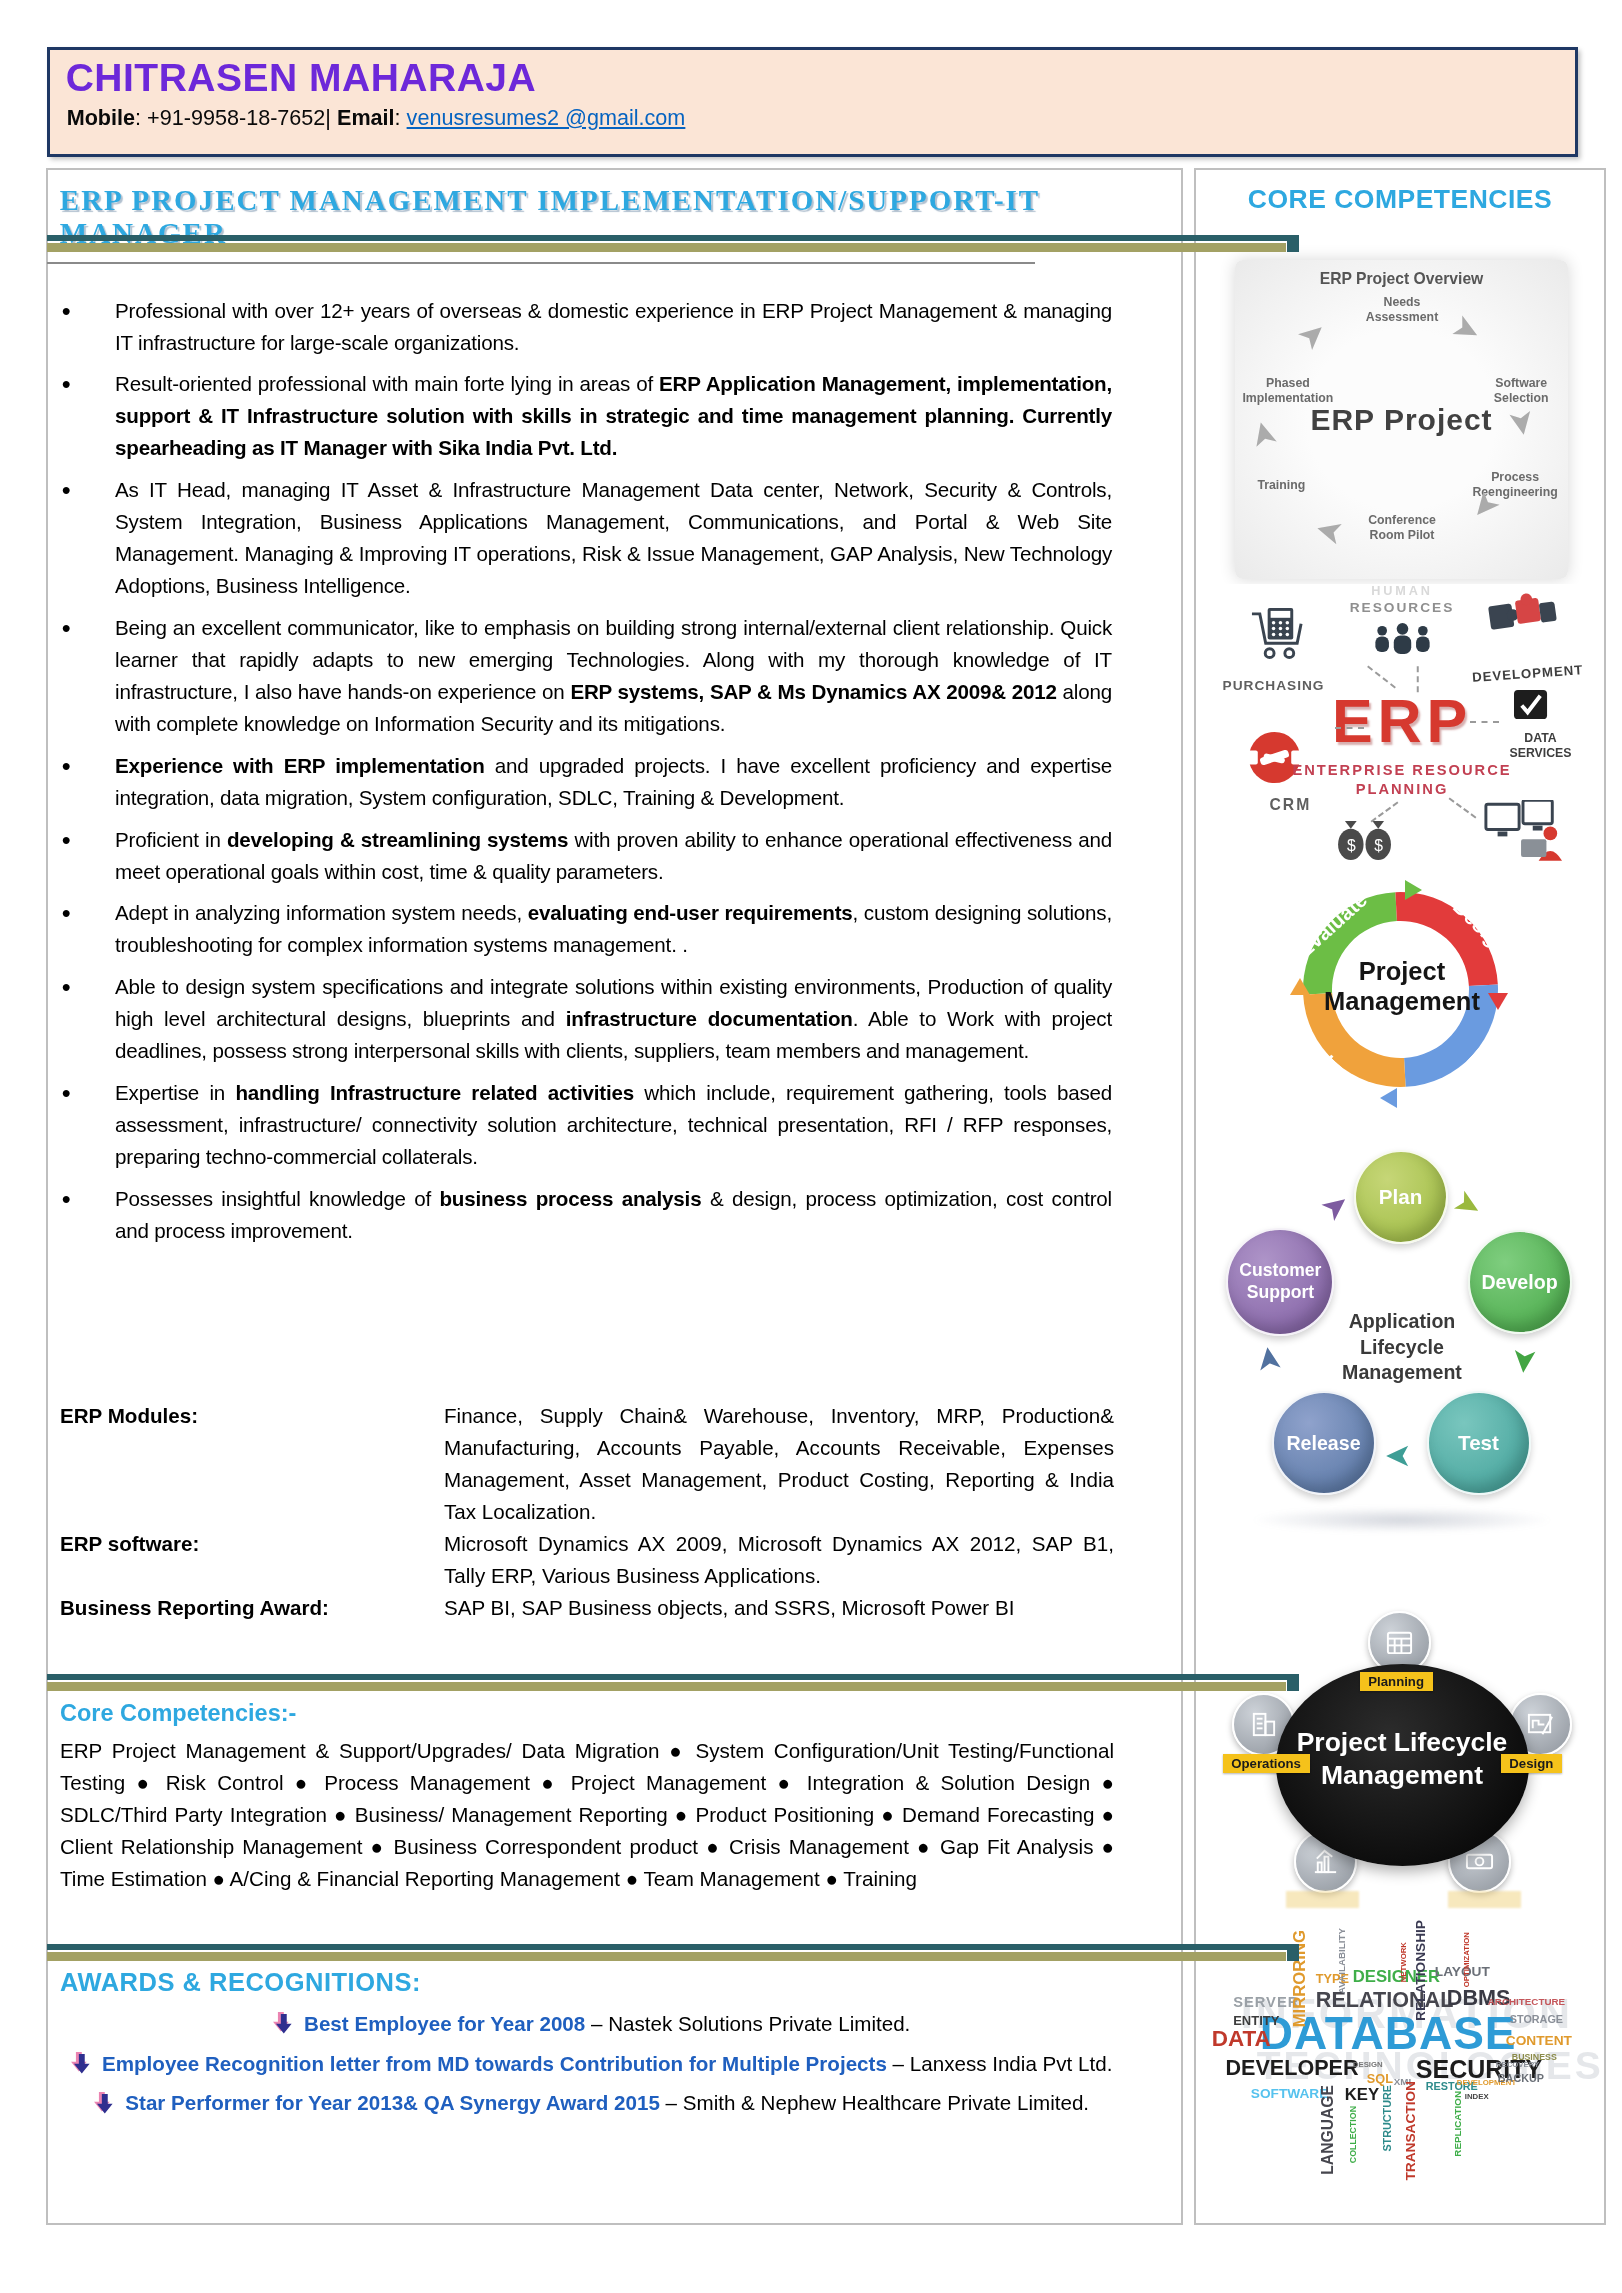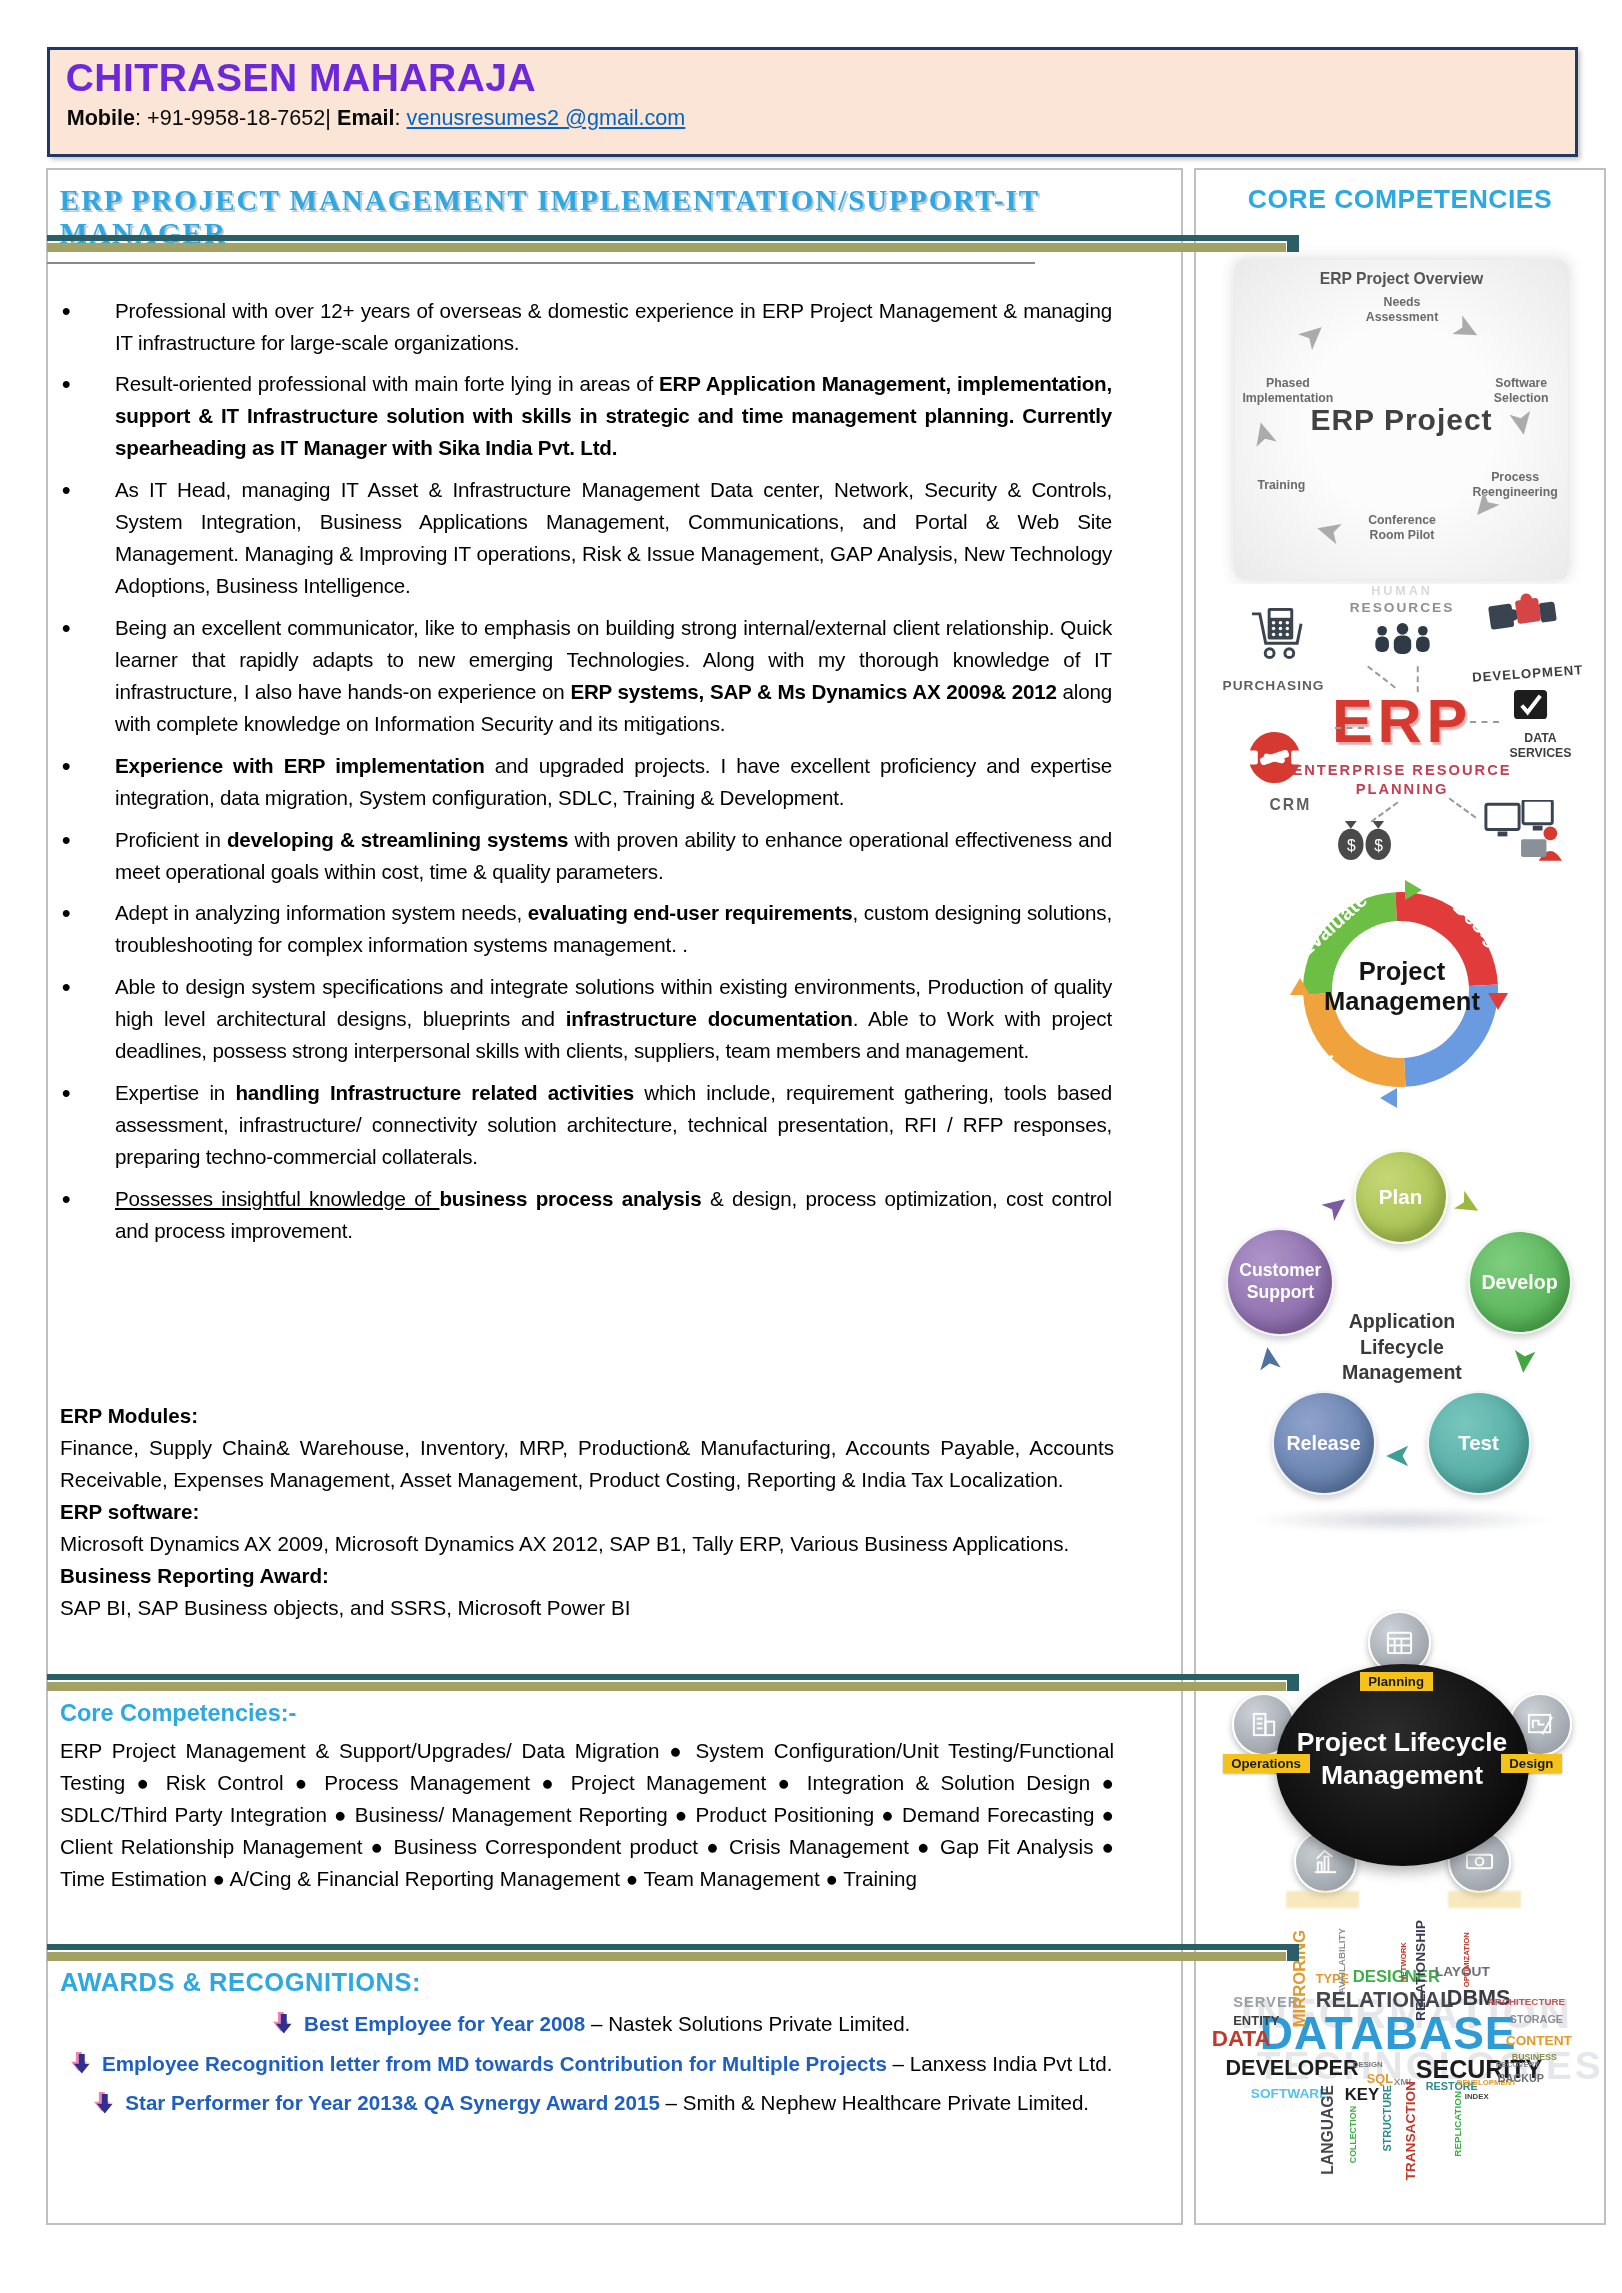--- a/index.html
+++ b/index.html
@@ -18,21 +18,21 @@
   .right-col{left:1194px;width:412px;}
 
   
   .doc-title{margin:13.7px 0 45px 11.8px;font-family:"Liberation Serif",serif;font-size:29px;font-weight:bold;color:#2EA8E0;letter-spacing:2px;text-shadow:2px 2px 1px rgba(125,150,175,.6);}
   .bullet{display:flex;margin-bottom:9.8px;}
   .dot{width:67px;padding-left:13.7px;box-sizing:border-box;font-size:20.6px;line-height:32px;}
   .dot::before{content:"•";font-size:25.5px;}
   .btxt{flex:1;margin-right:69px;text-align:justify;font-size:20.6px;line-height:32px;color:#000;letter-spacing:-0.2px;}
 
   .modules{position:absolute;left:60px;top:1400px;width:1054px;}
-  .mrow{display:flex;flex-direction:column;}
+  .mrow{display:flex;}
   .mlabel{width:384px;font-weight:bold;font-size:20.6px;line-height:32px;color:#000;}
   .mvalue{flex:1;text-align:justify;font-size:20.6px;line-height:32px;color:#000;}
 
   .corecomp{position:absolute;left:60px;top:1700px;width:1054px;}
   .cc-head{color:#2EA8E0;font-weight:bold;font-size:23.5px;margin-bottom:7.8px;}
   .cc-text{text-align:justify;font-size:20.6px;line-height:32px;color:#000;}
 
   .awards{position:absolute;left:60px;top:1968px;width:1063px;}
   .aw-head{color:#2EA8E0;font-weight:bold;font-size:25.5px;margin-bottom:9.8px;letter-spacing:0.5px;}
   .aw-item{text-align:center;font-size:20.6px;line-height:33px;margin-bottom:2.9px;}
@@ -230,21 +230,21 @@
       <div class="bullet">
           <span class="dot"></span>
           <div class="btxt"><span style="font-weight: 400;">Able to design system specifications and integrate solutions within existing environments, Production of quality high level architectural designs, blueprints and </span><span style="font-weight: 700;">infrastructure documentation</span><span style="font-weight: 400;">. Able to Work with project deadlines, possess strong interpersonal skills with clients, suppliers, team members and management.</span></div>
         </div>
       <div class="bullet">
           <span class="dot"></span>
           <div class="btxt"><span style="font-weight: 400;"> Expertise in </span><span style="font-weight: 700;">handling Infrastructure related activities</span><span style="font-weight: 400;"> which include, requirement gathering, tools based assessment, infrastructure/ connectivity solution architecture, technical presentation, RFI / RFP responses, preparing techno-commercial collaterals.</span></div>
         </div>
       <div class="bullet">
           <span class="dot"></span>
-          <div class="btxt"><span style="font-weight: 400; text-decoration: underline;">Possesses insightful knowledge of </span><span style="font-weight: 700;">business process analysis</span><span style="font-weight: 400;"> &amp; design, process optimization, cost control and process improvement.</span></div>
+          <div class="btxt"><span style="font-weight: 400;">Possesses insightful knowledge of </span><span style="font-weight: 700;">business process analysis</span><span style="font-weight: 400;"> &amp; design, process optimization, cost control and process improvement.</span></div>
         </div>
     </div>
   </div>
 
   <div class="modules">
     <div class="mrow">
         <div class="mlabel">ERP Modules:</div>
         <div class="mvalue">Finance, Supply Chain&amp; Warehouse, Inventory, MRP, Production&amp; Manufacturing, Accounts Payable, Accounts Receivable, Expenses Management, Asset Management, Product Costing, Reporting &amp; India Tax Localization.</div>
       </div>
     <div class="mrow">

